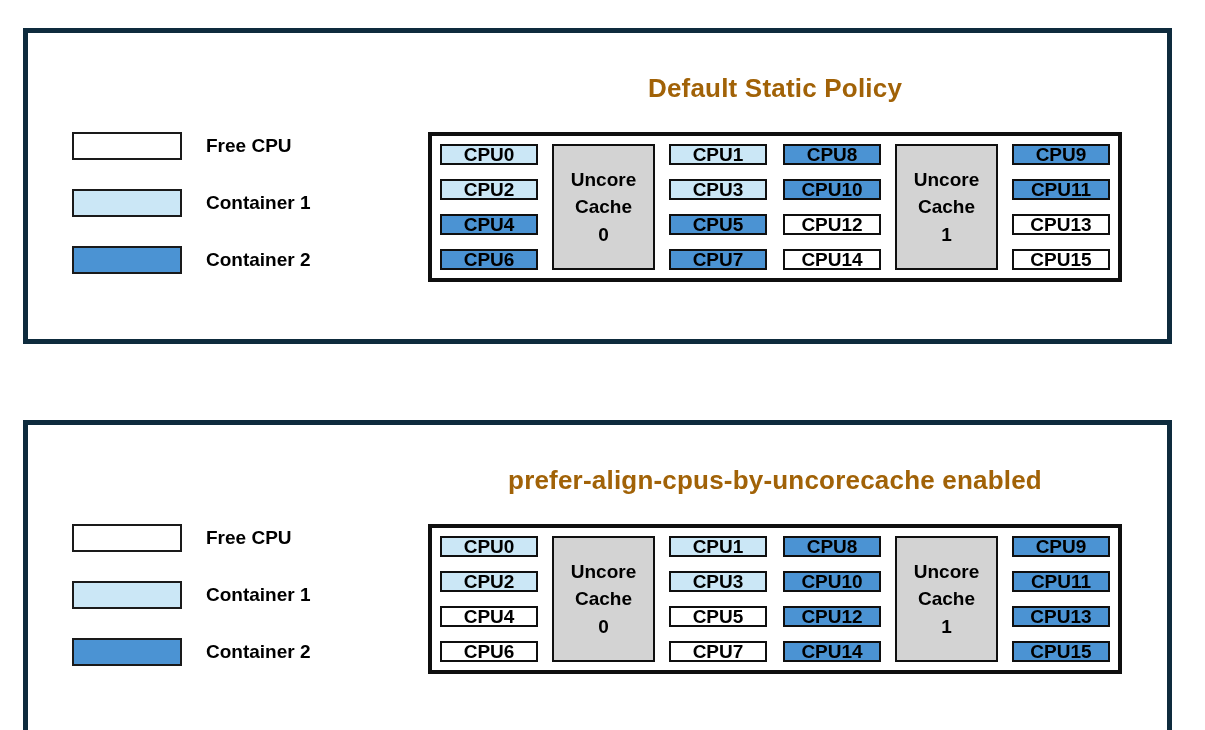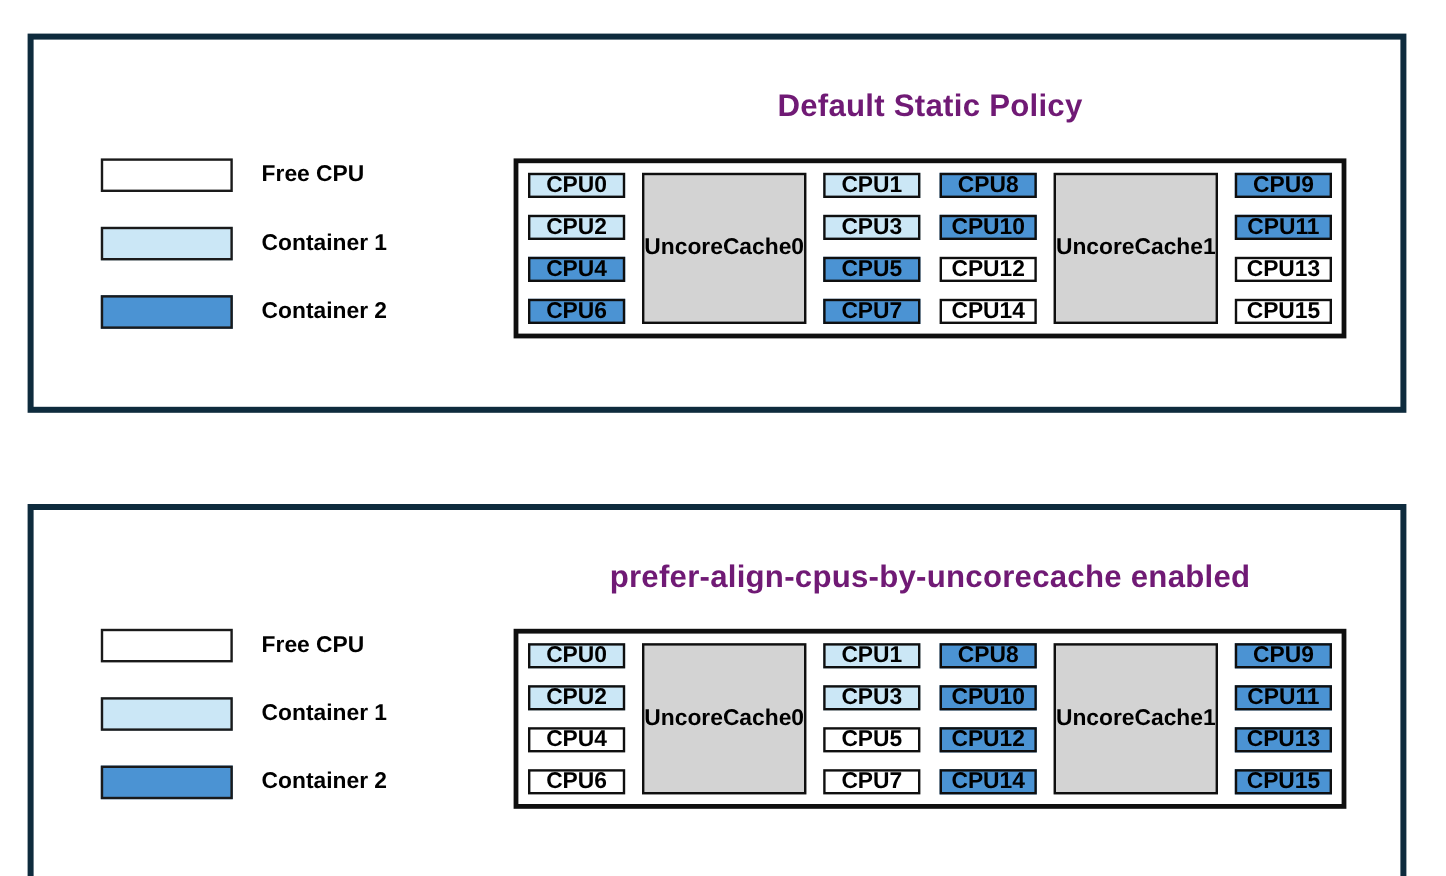--- a/index.html
+++ b/index.html
@@ -15,26 +15,26 @@
     position: absolute; left: 23px; width: 1149px; height: 316px;
     border: 5px solid var(--panelBorder, #0e2b3d);
     box-sizing: border-box; background: #ffffff;
   }
   .panel.top { top: 28px; }
   .panel.bottom { top: 372px; margin-top: 48px; }
 
   .panel-title {
     position: absolute; left: 400px; width: 694px; top: 40px;
     margin: 0; text-align: center;
-    font-size: 26px; font-weight: bold; color: #701a75;
+    font-size: 26px; font-weight: bold; color: #a16207;
     letter-spacing: 0.2px; white-space: nowrap;
   }
 
   .legend-item {
-    position: absolute; left: 56px; height: 28px;
+    position: absolute; left: 44px; height: 28px;
     display: flex; align-items: center;
   }
   .legend-item.row0 { top: 99px; }
   .legend-item.row1 { top: 156px; }
   .legend-item.row2 { top: 213px; }
   .swatch {
     width: 110px; height: 28px;
     border: 2px solid #1a1a1a; box-sizing: border-box;
     background: #ffffff; flex: none;
   }
@@ -61,21 +61,21 @@
   .cpu-cell {
     border: 2px solid #0f0f0f; box-sizing: border-box;
     display: flex; align-items: center; justify-content: center;
     font-size: 19px; font-weight: bold; color: #000000;
     background: #ffffff; overflow: hidden; white-space: nowrap;
   }
   .uncore-cell {
     grid-column: 2; grid-row: 1 / 5;
     border: 2px solid #0f0f0f; box-sizing: border-box;
     background: var(--uncore, #d3d3d3);
-    display: flex; flex-direction: row;
+    display: flex; flex-direction: column;
     align-items: center; justify-content: center;
     font-size: 19px; font-weight: bold; color: #000000;
     line-height: 1.45; text-align: center;
   }
 </style>
 </head>
 <body>
 
 <div class="page">
 

